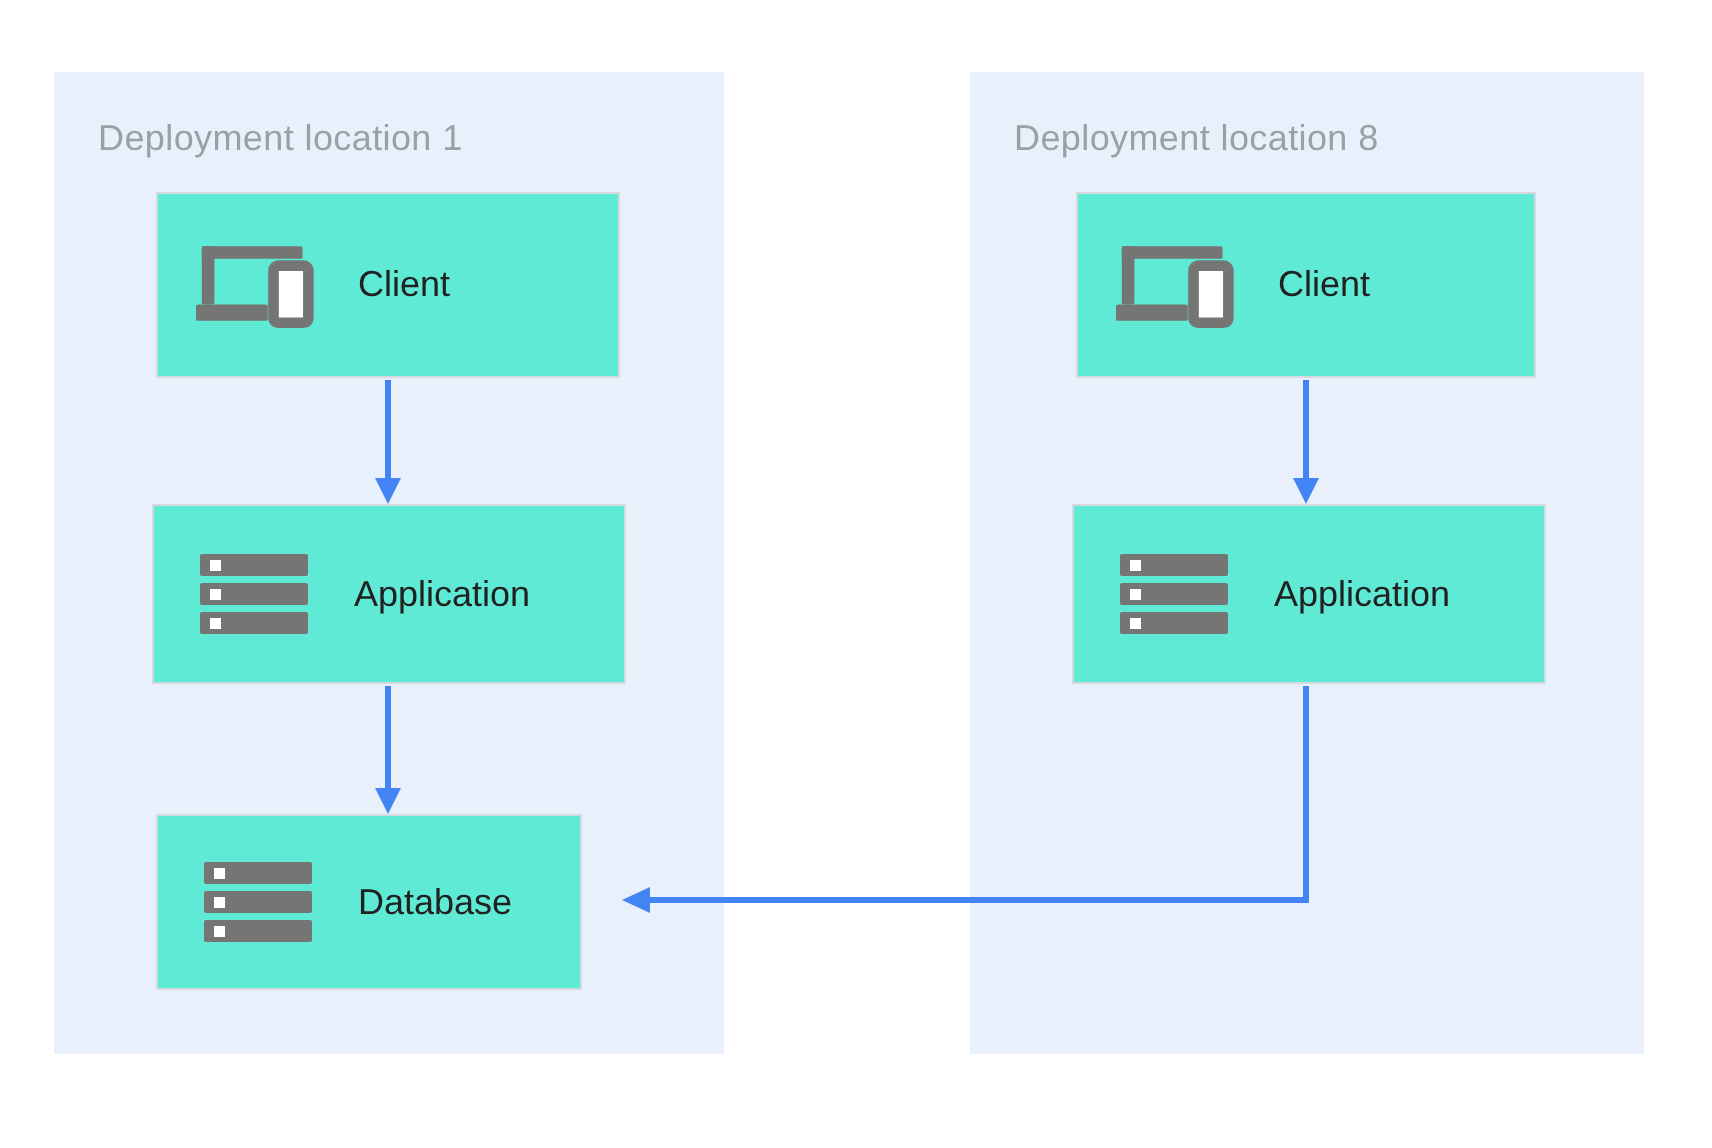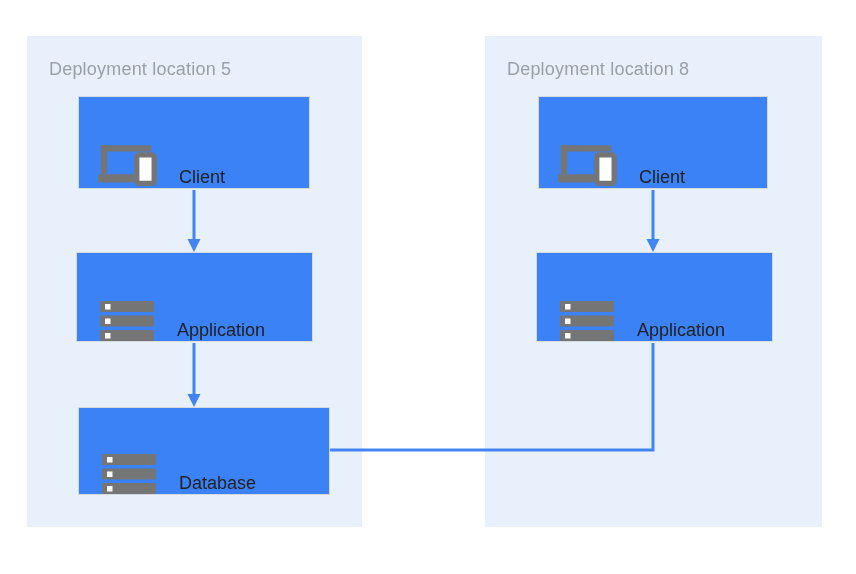--- a/index.html
+++ b/index.html
@@ -29,64 +29,64 @@
   .panel-title{
     position:absolute;
     left:22px;top:23px;
     font-size:18px;
     color:var(--title-gray);
     letter-spacing:.2px;
     white-space:nowrap;
   }
   .node{
     position:absolute;
-    background:#3b82f6;
+    background:#5eead4;
     border:1px solid var(--card-border);
     display:flex;
-    align-items:flex-end;
+    align-items:center;
     box-sizing:border-box;
     padding-left:18px;
   }
   .node .icon-wrap{
     width:64px;
     display:flex;
     align-items:center;
     justify-content:center;
     flex:0 0 auto;
   }
   .node .node-label{
     margin-left:18px;
     font-size:18px;
     color:var(--label-dark);
     white-space:nowrap;
   }
   #node-client-1{left:78px;top:96px;width:232px;height:93px;}
   #node-app-1   {left:76px;top:252px;width:237px;height:90px;}
-  #node-db-1    {left:78px;top:407px;width:252px;height:88px;}
+  #node-db-1    {left:78px;top:407px;width:213px;height:88px;}
   #node-client-2{left:538px;top:96px;width:230px;height:93px;}
   #node-app-2   {left:536px;top:252px;width:237px;height:90px;}
 
   .connector-layer{
     position:absolute;left:0;top:0;width:856px;height:574px;
     pointer-events:none;
   }
   .connector-layer .edge{stroke:var(--arrow-blue);stroke-width:3;fill:none;}
   .connector-layer .head{fill:var(--arrow-blue);stroke:none;}
 
   .gray-shape{fill:var(--icon-gray);}
   .white-shape{fill:#ffffff;}
   .phone-outline{fill:#ffffff;stroke:var(--icon-gray);stroke-width:5.5;}
 </style>
 </head>
 <body>
 
 <div class="canvas">
 
   <div class="panel p1">
-    <div class="panel-title">Deployment location 5</div>
+    <div class="panel-title">Deployment location 1</div>
   </div>
   <div class="panel p2">
     <div class="panel-title">Deployment location 8</div>
   </div>
 
   <svg class="connector-layer" viewBox="0 0 856 574" xmlns="http://www.w3.org/2000/svg">
     <g>
       <path class="edge" d="M194 190 V240"></path>
       <path class="head" d="M187.5 239 H200.5 L194 252 Z"></path>
     </g>

